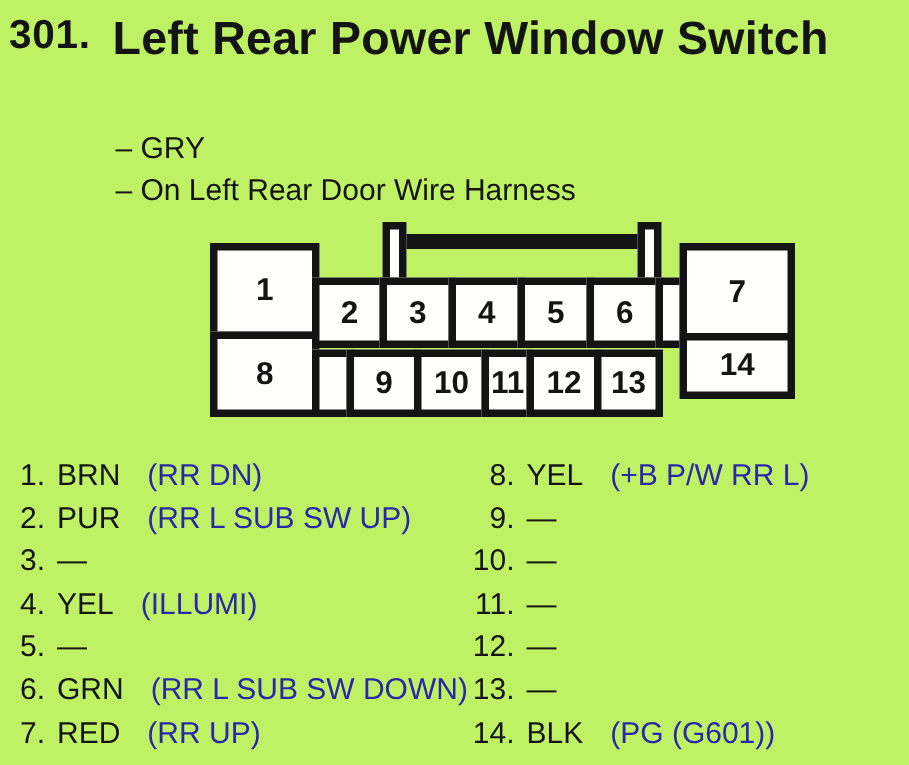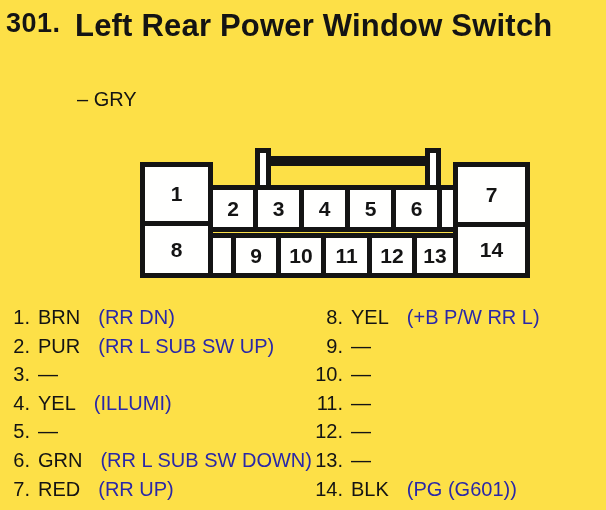--- a/index.html
+++ b/index.html
@@ -1,18 +1,18 @@
 <!DOCTYPE html>
 <html><head>
 <meta charset="utf-8">
 <title>301. Left Rear Power Window Switch</title>
 <style>
   html,body{margin:0;padding:0;background:#ffffff;}
   .page{
-    position:relative;width:606px;height:510px;background:#fde047;
+    position:relative;width:606px;height:510px;background:#bef264;
     font-family:"Liberation Sans",sans-serif;color:#141414;overflow:hidden;
   }
   
   .title-num{position:absolute;left:6px;top:8px;font-size:27px;font-weight:bold;letter-spacing:.5px;}
   .title-text{position:absolute;left:75px;top:8px;font-size:31px;font-weight:bold;letter-spacing:.2px;}
   .details{position:absolute;left:77px;top:42px;font-size:20px;line-height:27.5px;margin-top:44px;}
   
   .cell{
     box-sizing:border-box;border:5px solid #141414;background:#fffffe;
     display:flex;align-items:center;justify-content:center;
@@ -49,20 +49,21 @@
 </head>
 <body>
 
 <div class="page">
 
   <span class="title-num">301.</span>
   <span class="title-text">Left Rear Power Window Switch</span>
 
   <div class="details">
     <div>– GRY</div>
+    <div>– On Left Rear Door Wire Harness</div>
   </div>
 
   <div class="bridge-bar"></div>
   <div class="post post-left"></div>
   <div class="post post-right"></div>
 
   <div class="blk left-blk">
     <div class="cell" style="height:64px;">1</div>
     <div class="cell" style="height:57px;">8</div>
   </div>
@@ -73,28 +74,28 @@
     <div class="cell" style="width:51px;">4</div>
     <div class="cell" style="width:51px;">5</div>
     <div class="cell" style="width:51px;">6</div>
     <div class="cell" style="width:21px;"></div>
   </div>
 
   <div class="crow bot-row">
     <div class="cell" style="width:28px;"></div>
     <div class="cell" style="width:50px;">9</div>
     <div class="cell" style="width:50px;text-align:right;">10</div>
-    <div class="cell" style="width:51px;">11</div>
+    <div class="cell" style="width:35px;">11</div>
     <div class="cell" style="width:50px;">12</div>
     <div class="cell" style="width:46px;">13</div>
   </div>
 
   <div class="blk right-blk">
     <div class="cell" style="height:65px;">7</div>
-    <div class="cell" style="height:56px;">14</div>
+    <div class="cell" style="height:44px;">14</div>
   </div>
 
   <div class="pins">
     <div class="pin-col col-left">
       <div class="pin-row">
         <span class="pin-num">1.</span>
         <span class="pin-wire">BRN</span>
         <span class="pin-func">(RR DN)</span>
       </div>
       <div class="pin-row">

